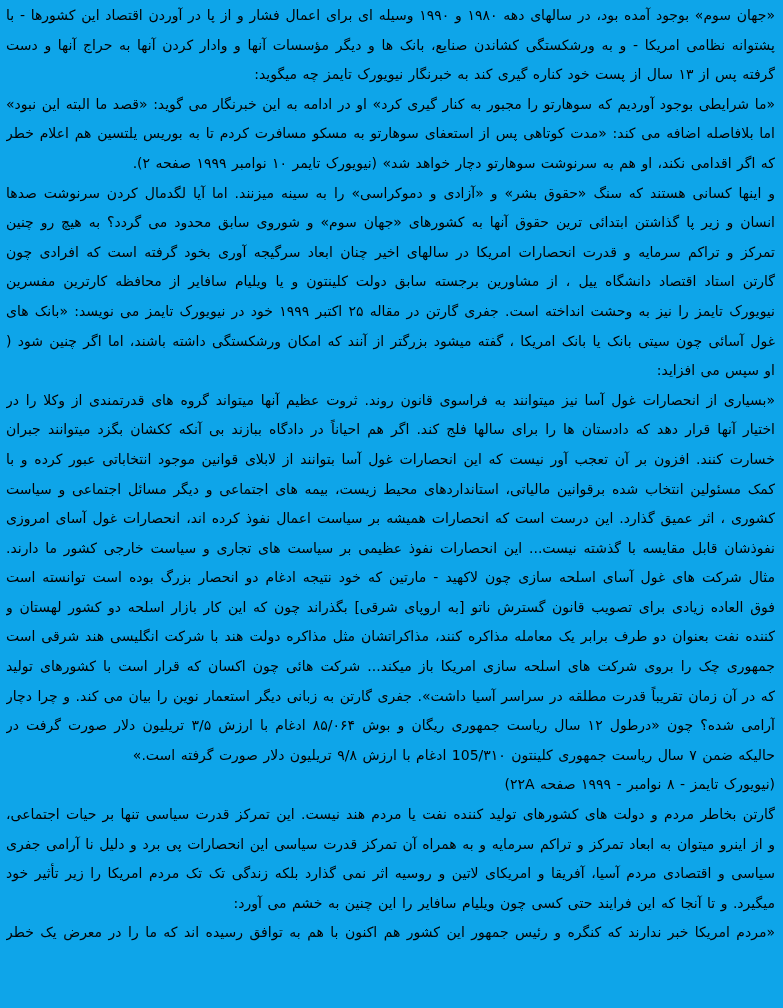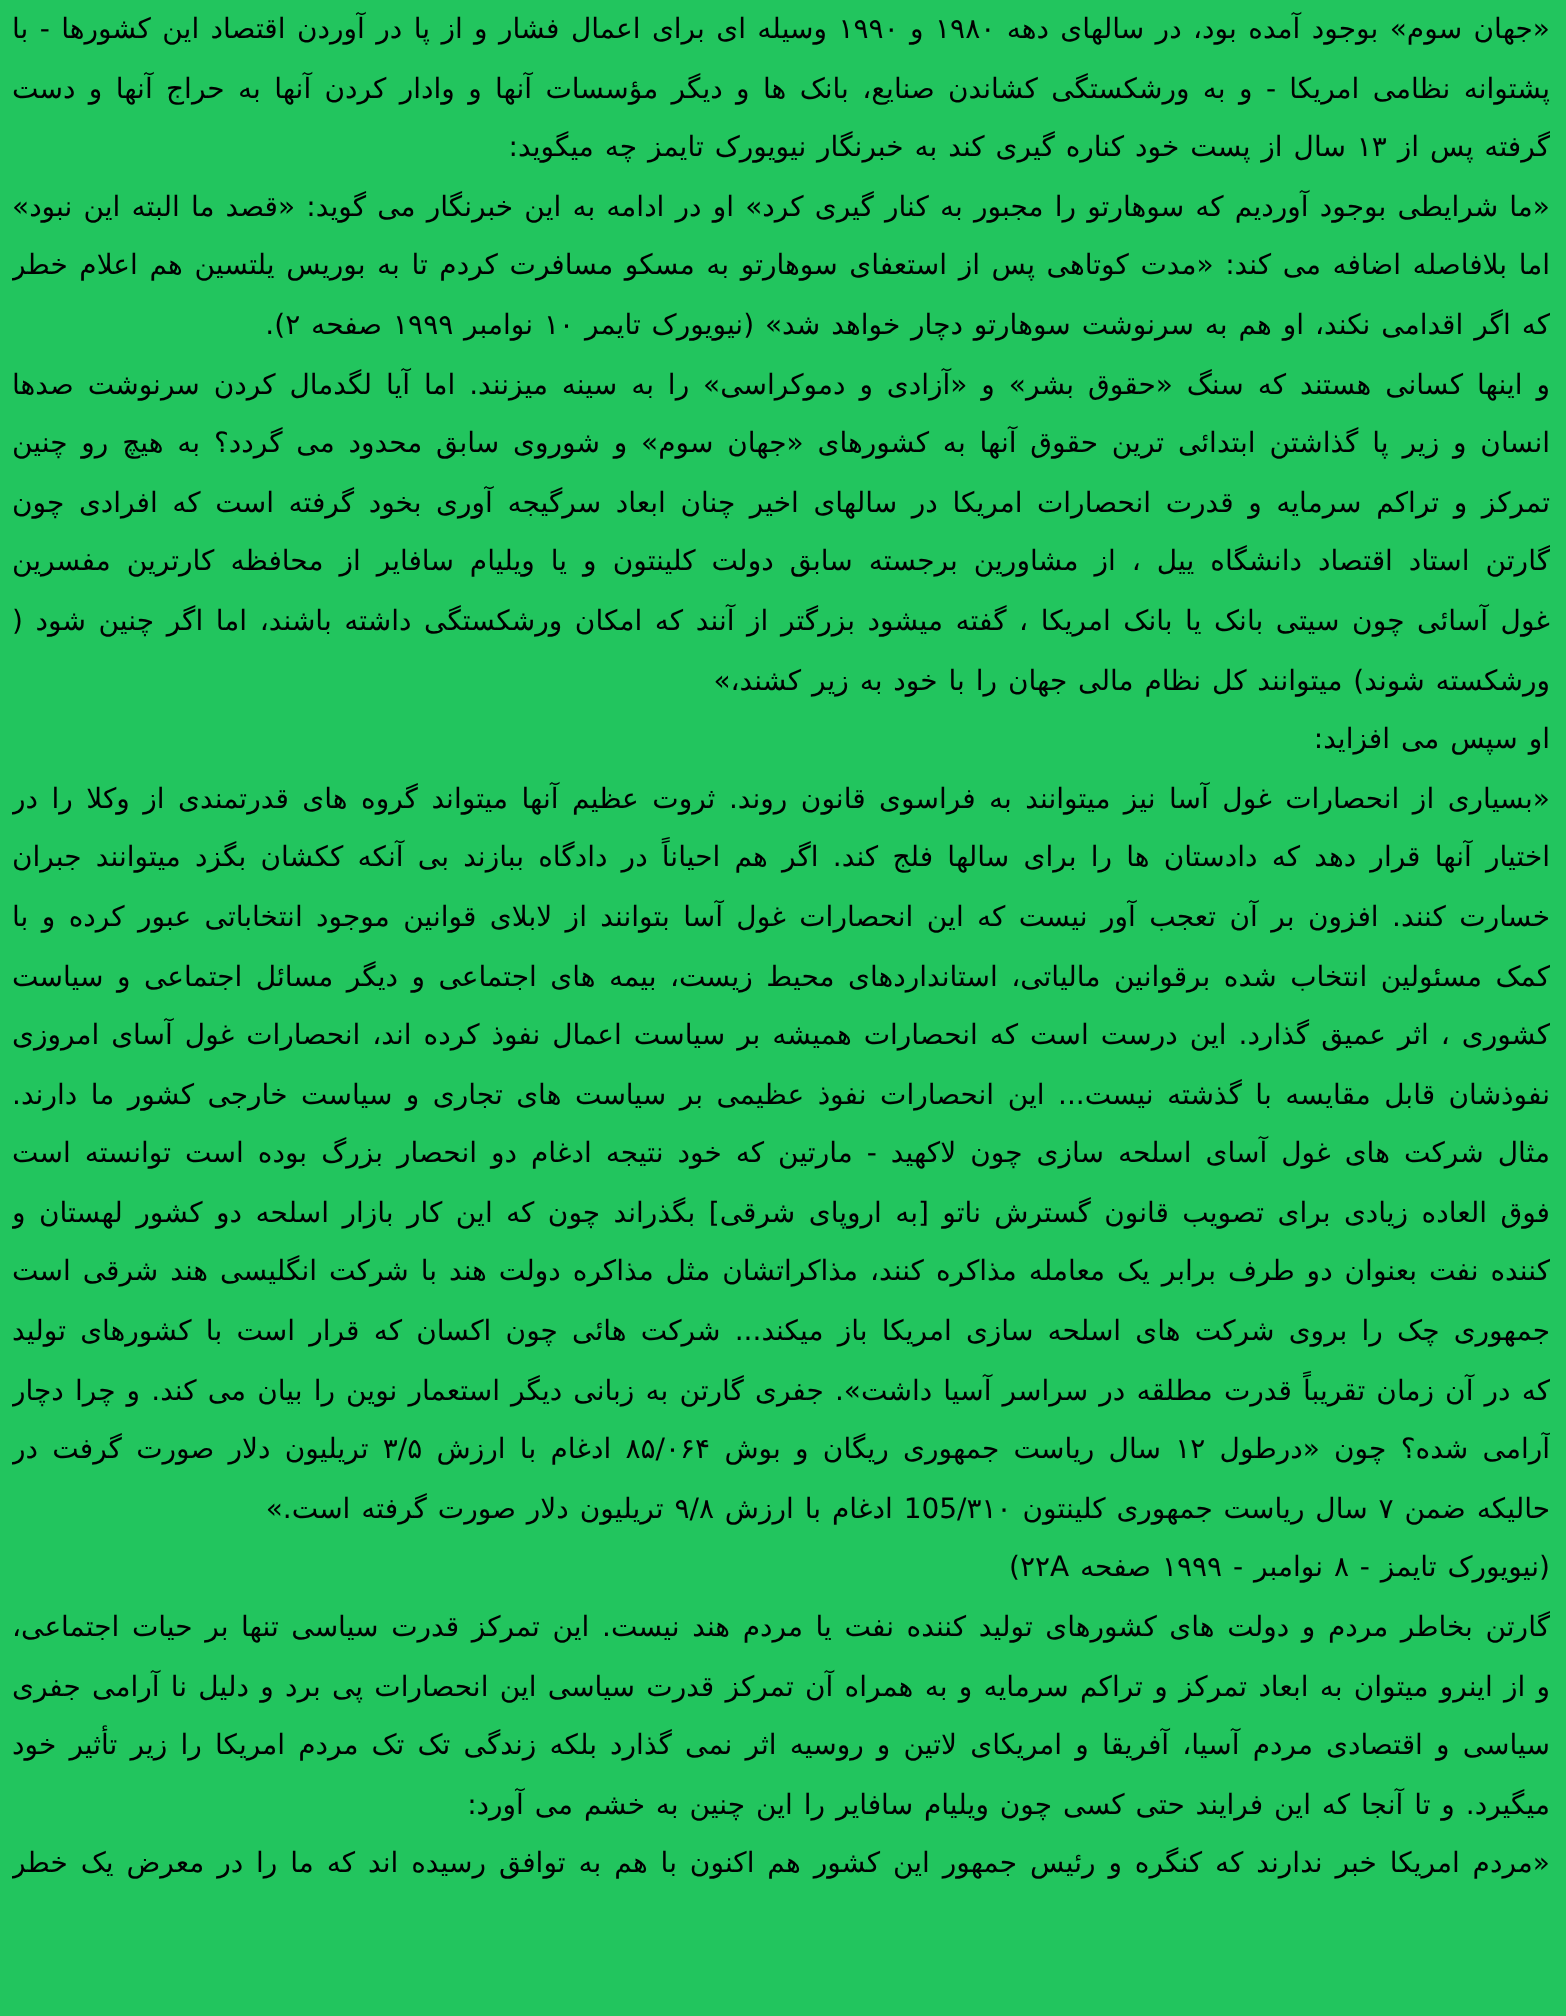--- a/index.html
+++ b/index.html
@@ -6,21 +6,21 @@
     margin: 0;
     padding: 0;
     background: #ffffff;
   }
   .page {
     position: relative;
     width: 783px;
     height: 1008px;
     box-sizing: border-box;
     padding: 1px 8px 0 6px;
-    background: #22c55e;
+    background: #0ea5e9;
     color: #000000;
     direction: rtl;
     unicode-bidi: embed;
     font-family: "DejaVu Sans", sans-serif;
     font-size: 14px;
     overflow: hidden;
   }
   .paragraph {
     margin: 0;
     padding: 0;
@@ -51,22 +51,22 @@
     <div class="paragraph">
       <div class="line">«ما شرایطی بوجود آوردیم که سوهارتو را مجبور به کنار گیری کرد» او در ادامه به این خبرنگار می گوید: «قصد ما البته این نبود»</div>
       <div class="line">اما بلافاصله اضافه می کند: «مدت کوتاهی پس از استعفای سوهارتو به مسکو مسافرت کردم تا به بوریس یلتسین هم اعلام خطر کنم</div>
       <div class="line end">که اگر اقدامی نکند، او هم به سرنوشت سوهارتو دچار خواهد شد» (نیویورک تایمر ۱۰ نوامبر ۱۹۹۹ صفحه ۲).</div>
     </div>
     <div class="paragraph">
       <div class="line">و اینها کسانی هستند که سنگ «حقوق بشر» و «آزادی و دموکراسی» را به سینه میزنند. اما آیا لگدمال کردن سرنوشت صدها میلیون</div>
       <div class="line">انسان و زیر پا گذاشتن ابتدائی ترین حقوق آنها به کشورهای «جهان سوم» و شوروی سابق محدود می گردد؟ به هیچ رو چنین نیست!</div>
       <div class="line">تمرکز و تراکم سرمایه و قدرت انحصارات امریکا در سالهای اخیر چنان ابعاد سرگیجه آوری بخود گرفته است که افرادی چون جفری</div>
       <div class="line">گارتن استاد اقتصاد دانشگاه ییل ، از مشاورین برجسته سابق دولت کلینتون و یا ویلیام سافایر از محافظه کارترین مفسرین سیاسی</div>
+      <div class="line">نیویورک تایمز را نیز به وحشت انداخته است. جفری گارتن در مقاله ۲۵ اکتبر ۱۹۹۹ خود در نیویورک تایمز می نویسد: «بانک های</div>
       <div class="line">غول آسائی چون سیتی بانک یا بانک امریکا ، گفته میشود بزرگتر از آنند که امکان ورشکستگی داشته باشند، اما اگر چنین شود (</div>
-      <div class="line end">ورشکسته شوند) میتوانند کل نظام مالی جهان را با خود به زیر کشند،»</div>
     </div>
     <div class="paragraph">
       <div class="line end">او سپس می افزاید:</div>
     </div>
     <div class="paragraph">
       <div class="line">«بسیاری از انحصارات غول آسا نیز میتوانند به فراسوی قانون روند. ثروت عظیم آنها میتواند گروه های قدرتمندی از وکلا را در</div>
       <div class="line">اختیار آنها قرار دهد که دادستان ها را برای سالها فلج کند. اگر هم احیاناً در دادگاه ببازند بی آنکه ککشان بگزد میتوانند جبران</div>
       <div class="line">خسارت کنند. افزون بر آن تعجب آور نیست که این انحصارات غول آسا بتوانند از لابلای قوانین موجود انتخاباتی عبور کرده و با</div>
       <div class="line">کمک مسئولین انتخاب شده برقوانین مالیاتی، استانداردهای محیط زیست، بیمه های اجتماعی و دیگر مسائل اجتماعی و سیاست های</div>
       <div class="line">کشوری ، اثر عمیق گذارد. این درست است که انحصارات همیشه بر سیاست اعمال نفوذ کرده اند، انحصارات غول آسای امروزی اما</div>

